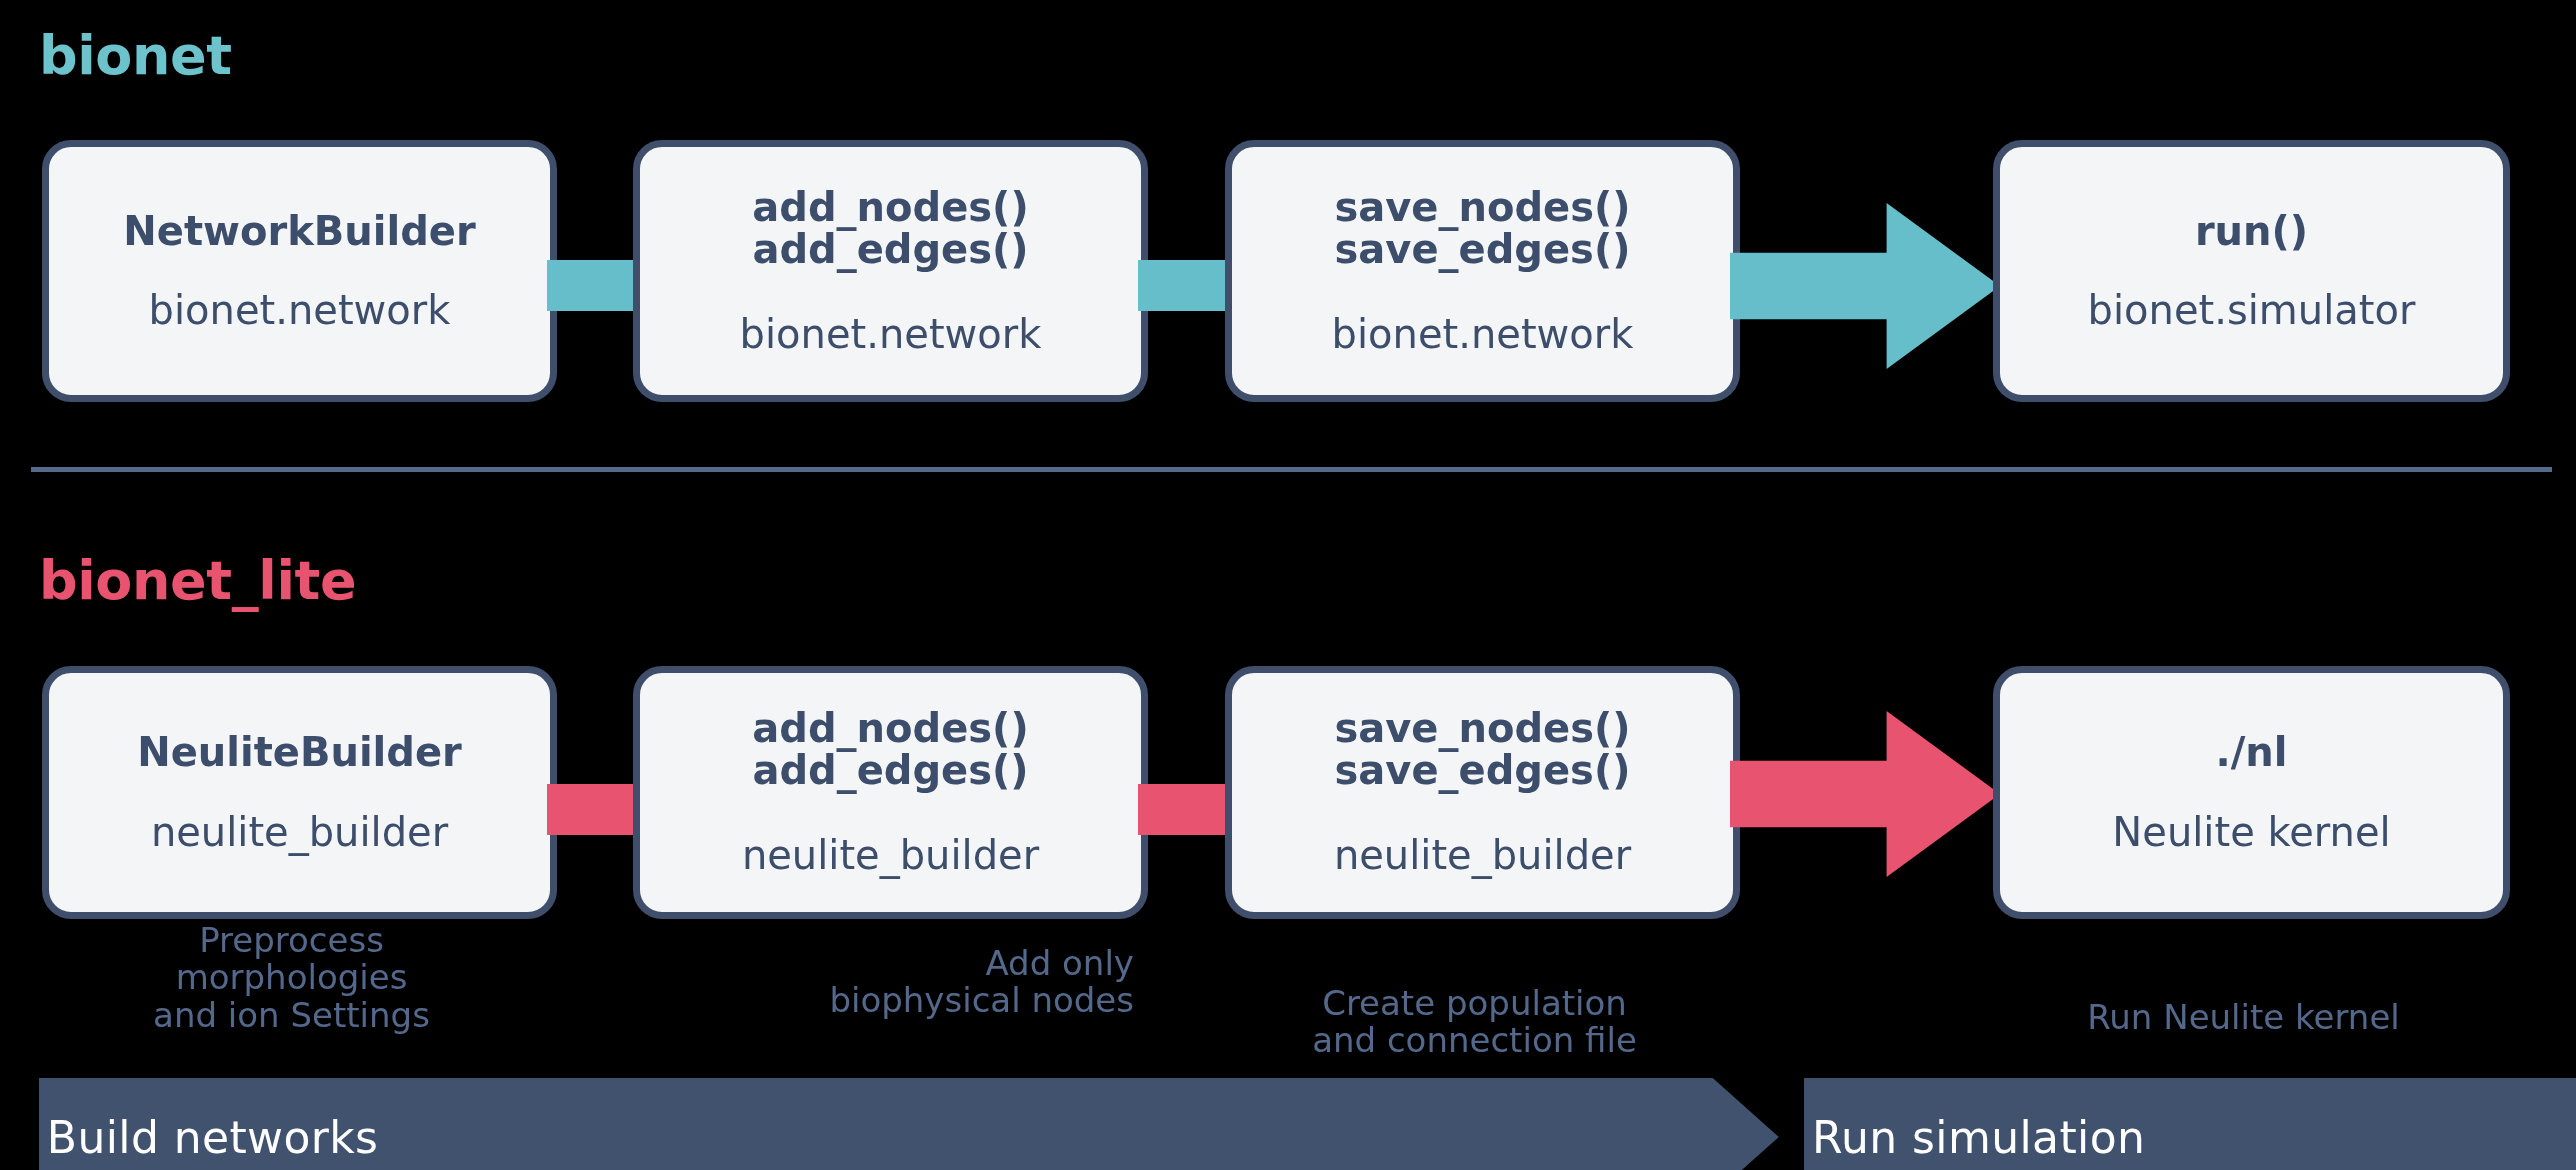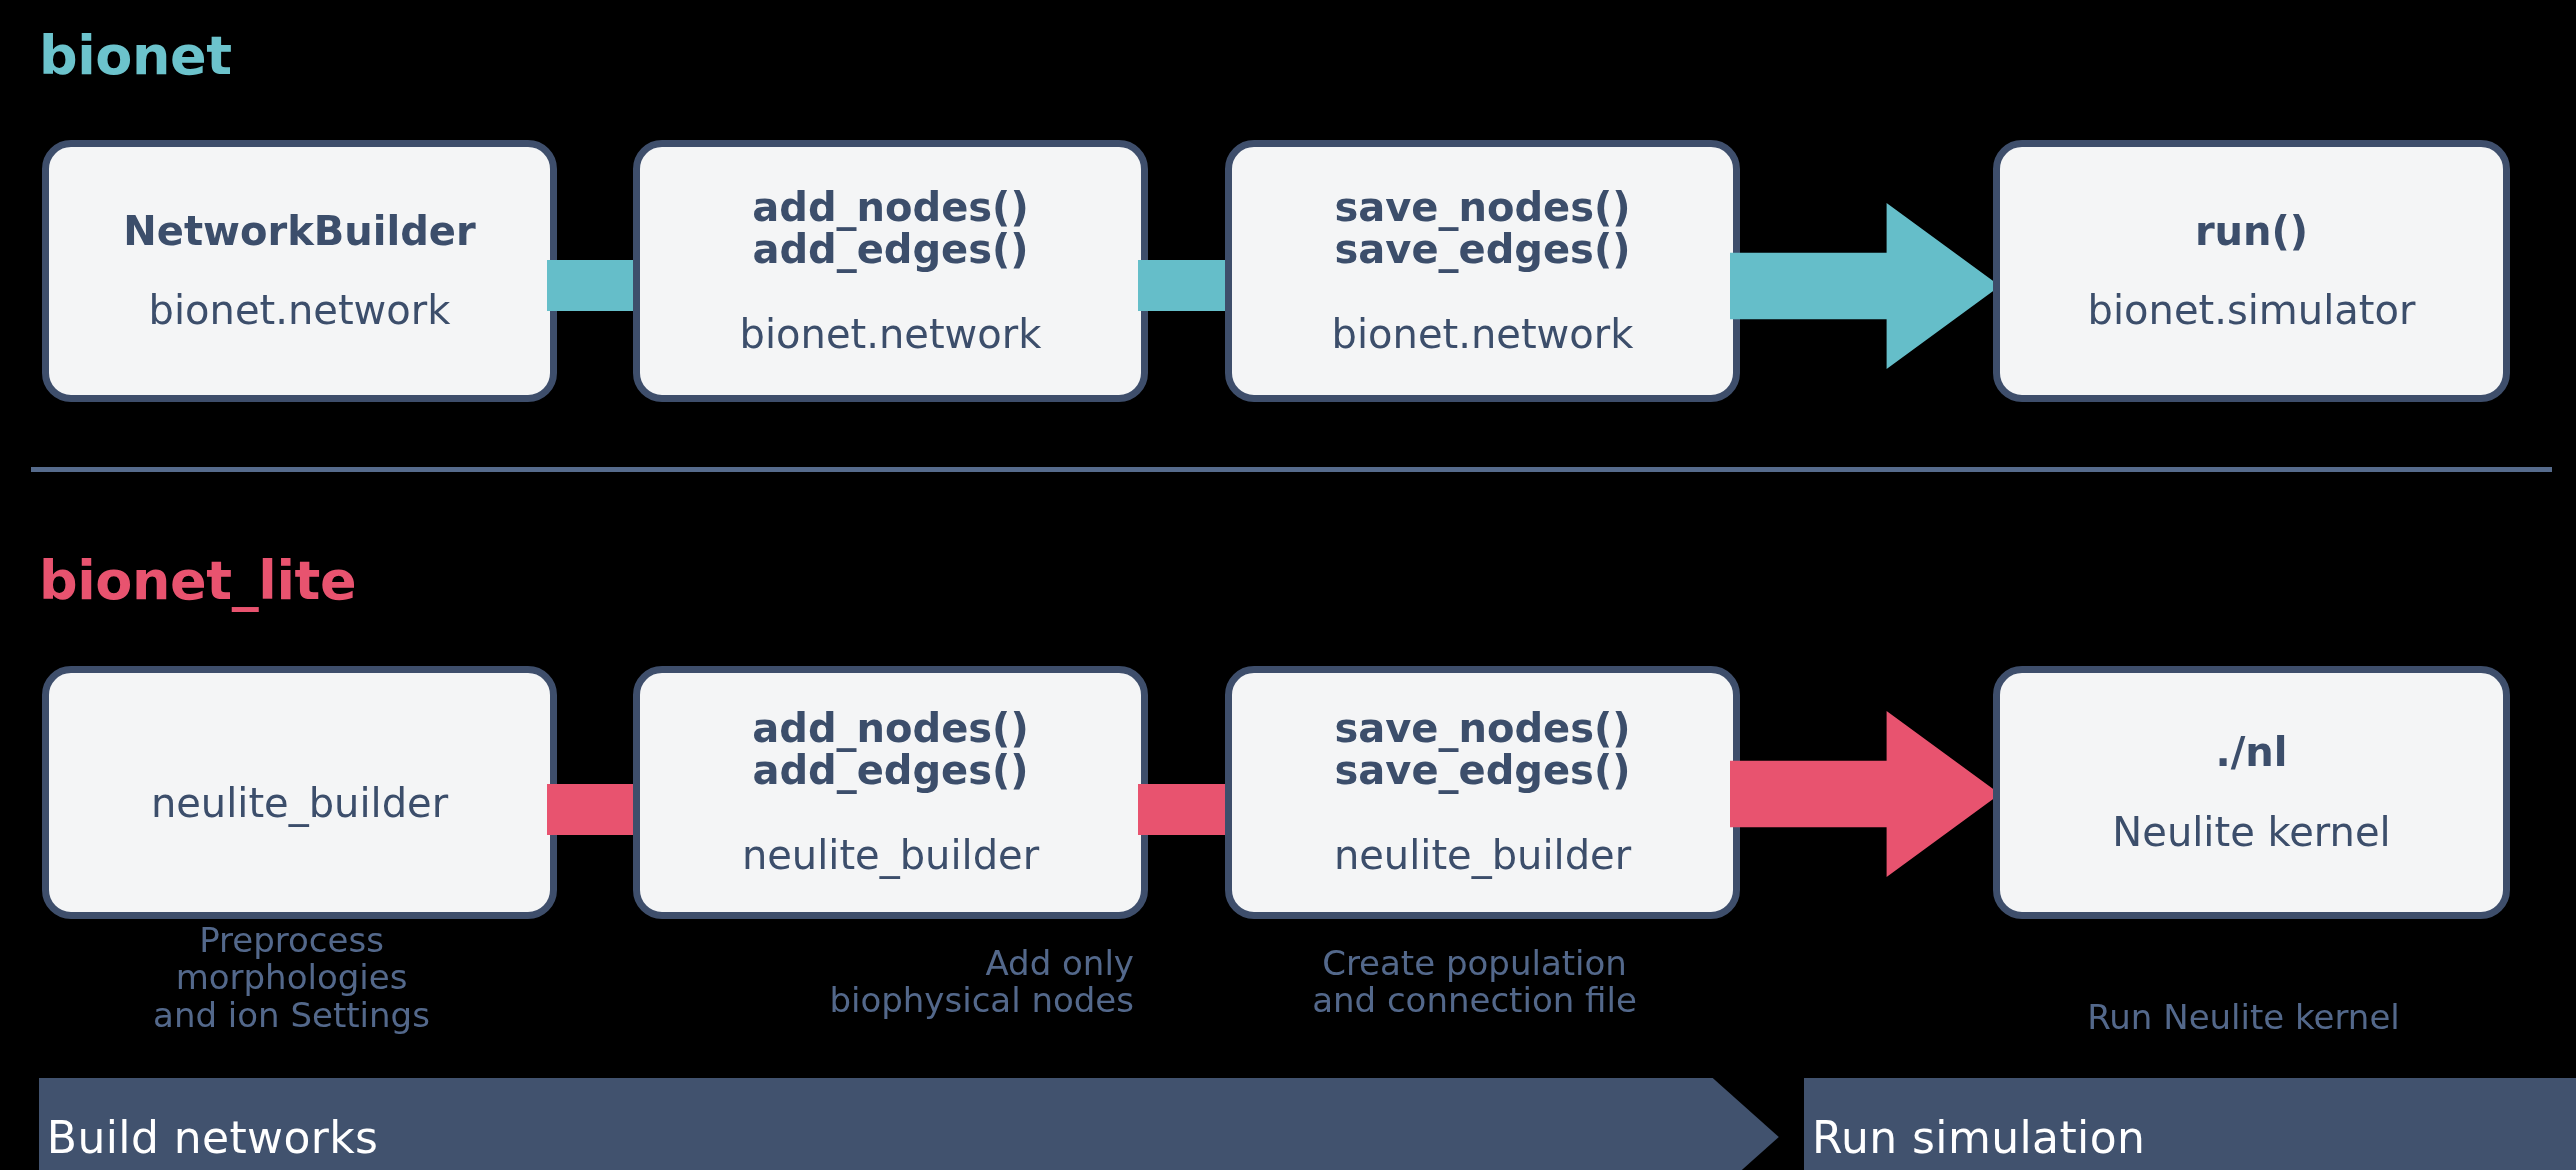--- a/index.html
+++ b/index.html
@@ -118,21 +118,21 @@
     position: absolute;
     color: #53688B;
     font-size: 34px;
     line-height: 1.1;
     text-align: center;
     white-space: pre-line;
     top: 898px;
   }
   #caption-0 { left: 10px;   width: 515px; top: 898px; }
   #caption-1 { left: 595px;  width: 515px; top: 921px; text-align: right; }
-  #caption-2 { left: 1193px; width: 515px; top: 921px; }
+  #caption-2 { left: 1193px; width: 515px; top: 961px; }
   #caption-3 { left: 1961px; width: 517px; top: 975px; }
 
   
   #phase-banner {
     position: absolute;
     left: 0;
     top: 1046px;
     width: 2576px;
     height: 125px;
   }
@@ -198,20 +198,21 @@
 
 </div>
 
 <div id="divider"></div>
 
 <div id="title-bionet-lite" class="section-title">bionet_lite</div>
 
 <div id="row-bionet-lite" class="row">
 
   <div class="node col-0">
+    <div class="node-title">NeuliteBuilder</div>
     <div class="node-sub">neulite_builder</div>
   </div>
 
   <div class="connector conn-a pink"></div>
 
   <div class="node col-1 two-line">
     <div class="node-title">add_nodes()
 add_edges()</div>
     <div class="node-sub">neulite_builder</div>
   </div>

